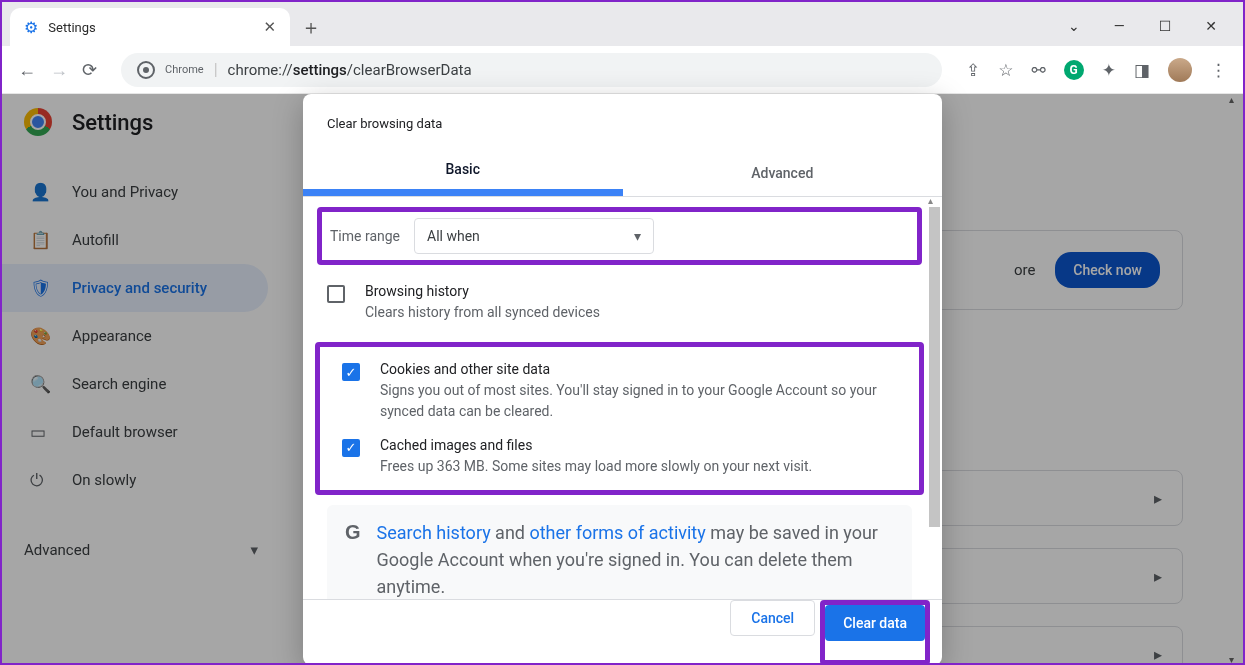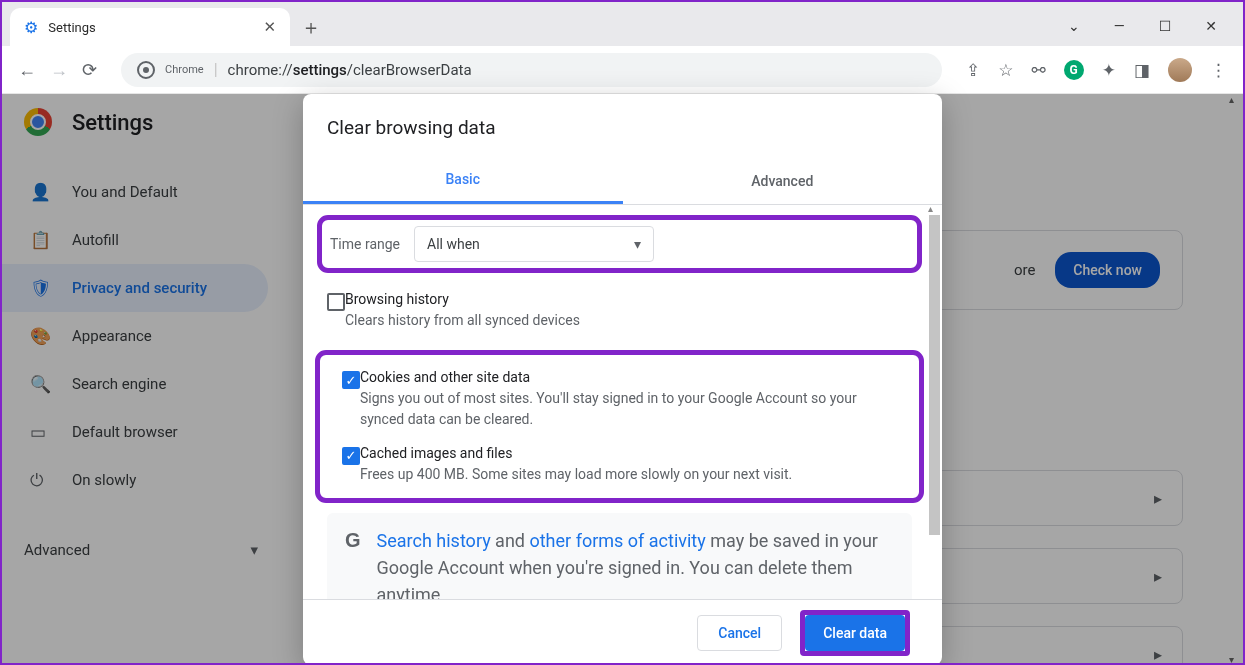--- a/index.html
+++ b/index.html
@@ -42,43 +42,43 @@
 .advanced-item{height:48px;display:flex;align-items:center;padding-left:22px;gap:10px;font-size:15px;color:#3c4043;margin-top:22px}
 .main{flex:1;position:relative;padding-top:0}
 .scrollbar{position:absolute;right:0;top:0;width:17px;height:100%;}
 .scrollbar::before{content:"▴";position:absolute;top:0;left:3px;font-size:10px;color:#666}
 .scrollbar::after{content:"▾";position:absolute;bottom:0;left:3px;font-size:10px;color:#666}
 .card-bg{position:absolute;left:308px;right:60px;top:80px;height:80px;background:#fff;border:1px solid #dadce0;border-radius:8px;display:flex;align-items:center;justify-content:flex-end;padding:0 22px;gap:20px;color:#3c4043;font-size:15px}
 .checknow{background:#0b57d0;color:#fff;border-radius:16px;padding:10px 18px;font-size:14px;font-weight:500}
 .row-bg{position:absolute;left:308px;right:60px;height:56px;border:1px solid #dadce0;border-radius:8px;display:flex;align-items:center;justify-content:flex-end;padding-right:20px;color:#5f6368}
 .row-bg.r1{top:320px}.row-bg.r2{top:398px}.row-bg.r3{top:476px}
 .dialog{position:absolute;left:301px;top:0;width:639px;height:571px;background:#fff;border-radius:8px;box-shadow:0 8px 30px rgba(0,0,0,.25);z-index:10;display:flex;flex-direction:column;overflow:hidden}
-.dlg-title{font-size:19px;color:#202124;padding:22px 24px 18px}
+.dlg-title{font-size:13px;color:#202124;padding:22px 24px 18px}
 .tabs{display:flex;height:48px;border-bottom:1px solid #dadce0}
 .dlg-tab{flex:1;display:flex;align-items:center;justify-content:center;font-size:14px;font-weight:500;color:#5f6368}
-.dlg-tab.active{color:#3b82f6;border-bottom:3px solid #3b82f6}
+.dlg-tab.active{color:#0f172a;border-bottom:7px solid #3b82f6}
 .dlg-body{flex:1;overflow:hidden;position:relative;padding:0 6px 0 0}
 .dlg-scroll{position:absolute;right:0;top:0;width:16px;height:66%;}
 .dlg-scroll-thumb{position:absolute;right:2px;top:10px;width:11px;height:320px;background:#c4c4c4;}
 .dlg-scroll::before{content:"▴";position:absolute;top:-2px;left:2px;font-size:10px;color:#888}
-.highlight{border:5px solid #8124c9;border-radius:11px}
+.highlight{border:5px solid #8124c9;border-radius:4px}
 .time-row{margin:10px 14px 6px;padding:6px 8px;display:flex;align-items:center;gap:14px}
 .time-label{font-size:14px;color:#5f6368}
 .time-select{flex:0 0 240px;height:36px;border:1px solid #dadce0;border-radius:4px;display:flex;align-items:center;justify-content:space-between;padding:0 12px;font-size:14px;color:#3c4043;background:#fff}
-.chk-row{display:flex;padding:12px 24px}
+.chk-row{display:flex;gap:20px;padding:12px 24px}
 .chkbox{width:18px;height:18px;border:2px solid #5f6368;border-radius:2px;margin-top:2px;flex-shrink:0;display:flex;align-items:center;justify-content:center}
 .chkbox.checked{background:#1a73e8;border-color:#1a73e8;color:#fff;font-size:13px}
 .chk-text .t{font-size:14px;color:#202124;margin-bottom:3px}
 .chk-text .d{font-size:14px;color:#5f6368;line-height:1.45}
 .boxgroup{margin:8px 12px;padding:6px 10px}
 .info-box{margin:10px 24px 0;background:#f8f9fa;border-radius:6px;padding:14px 18px;display:flex;gap:16px;align-items:flex-start}
 .g-logo{font-family:"Product Sans",Arial;font-weight:700;color:#5f6368;font-size:20px;margin-top:2px}
 .info-text{font-size:18px;color:#5f6368;line-height:1.5}
 .info-text a{color:#1a73e8;text-decoration:none}
-.dlg-footer{height:66px;border-top:1px solid #dadce0;display:flex;align-items:center;justify-content:flex-end;gap:18px;padding-right:32px}
+.dlg-footer{height:66px;border-top:1px solid #dadce0;display:flex;justify-content:flex-end;gap:5px;padding-right:12px}
 .btn-cancel{height:36px;padding:0 20px;border:1px solid #dadce0;border-radius:4px;background:#fff;color:#1a73e8;font-size:14px;font-weight:500;display:flex;align-items:center}
 .btn-clear-wrap{border:5px solid #8124c9;border-radius:4px;padding:0}
 .btn-clear{height:36px;padding:0 18px;background:#1a73e8;color:#fff;border-radius:4px;font-size:14px;font-weight:500;display:flex;align-items:center}
 </style>
 </head>
 <body>
 
 <div class="titlebar">
   <div class="tab">
     <span class="gear">⚙</span>
@@ -120,21 +120,21 @@
 
   <div class="settings-bg">
     <div class="settings-header">
       <span class="chrome-logo"></span>
       <span class="settings-title">Settings</span>
     </div>
     <div class="settings-body">
       <div class="sidebar">
         <div class="side-item">
             <span class="side-icon">👤</span>
-            <span>You and Default</span>
+            <span>You and Privacy</span>
           </div>
         <div class="side-item">
             <span class="side-icon">📋</span>
             <span>Autofill</span>
           </div>
         <div class="side-item active">
             <span class="side-icon">🛡</span>
             <span>Privacy and security</span>
           </div>
         <div class="side-item">
@@ -207,21 +207,21 @@
           <span class="chkbox checked">✓</span>
           <div class="chk-text">
             <div class="t">Cookies and other site data</div>
             <div class="d">Signs you out of most sites. You'll stay signed in to your Google Account so your synced data can be cleared.</div>
           </div>
         </div>
         <div class="chk-row" style="padding:8px 12px">
           <span class="chkbox checked">✓</span>
           <div class="chk-text">
             <div class="t">Cached images and files</div>
-            <div class="d">Frees up 400 MB. Some sites may load more slowly on your next visit.</div>
+            <div class="d">Frees up 363 MB. Some sites may load more slowly on your next visit.</div>
           </div>
         </div>
       </div>
 
       <div class="info-box">
         <span class="g-logo">G</span>
         <div class="info-text">
           <a>Search history</a><span> and </span><a>other forms of activity</a><span> may be saved in your Google Account when you're signed in. You can delete them anytime.</span>
         </div>
       </div>

